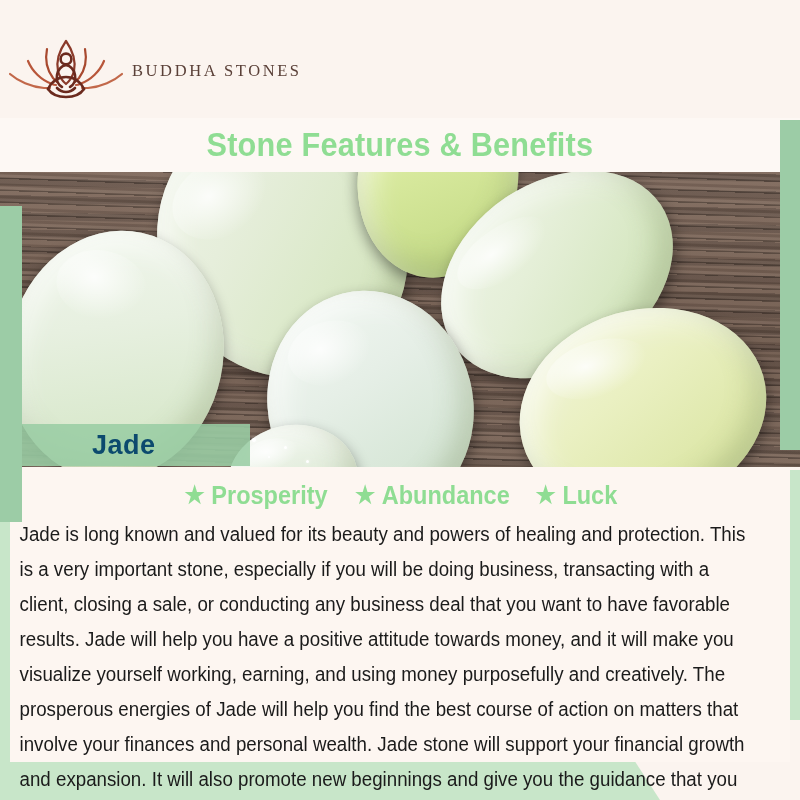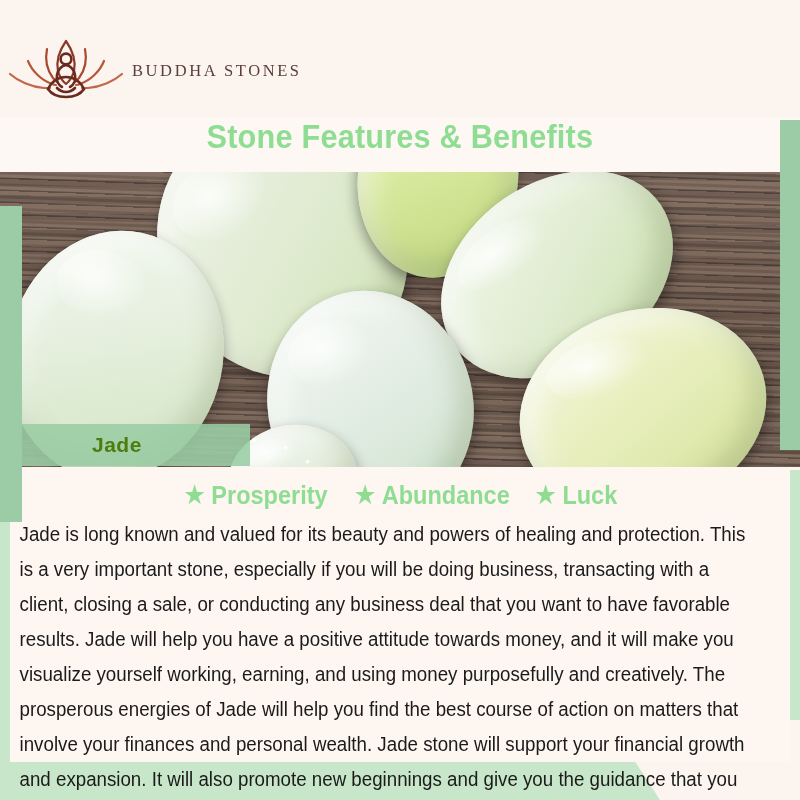--- a/index.html
+++ b/index.html
@@ -116,20 +116,21 @@
   
   .title-strip {
     position: absolute;
     left: 0;
     top: 118px;
     width: 800px;
     height: 54px;
     background: #fdf8f4;
     z-index: 5;
     display: flex;
+    align-items: center;
     justify-content: center;
   }
   .title-text {
     font-size: 33px;
     font-weight: bold;
     color: #8fdd93;
     font-family: "Liberation Sans Narrow", "Liberation Sans", sans-serif;
     transform: scaleX(0.93);
     letter-spacing: 0.2px;
     white-space: nowrap;
@@ -236,22 +237,22 @@
     width: 250px;
     height: 42px;
     background: rgba(154, 205, 164, 0.88);
     z-index: 4;
     display: flex;
     align-items: center;
     padding-left: 92px;
     box-sizing: border-box;
   }
   .jade-label {
-    color: #4d7c0f;
-    font-size: 21px;
+    color: #0c4a6e;
+    font-size: 27px;
     font-weight: bold;
     font-family: "Liberation Sans", sans-serif;
     letter-spacing: 0.5px;
   }
 
   
   .content {
     position: absolute;
     left: 10px;
     top: 467px;

